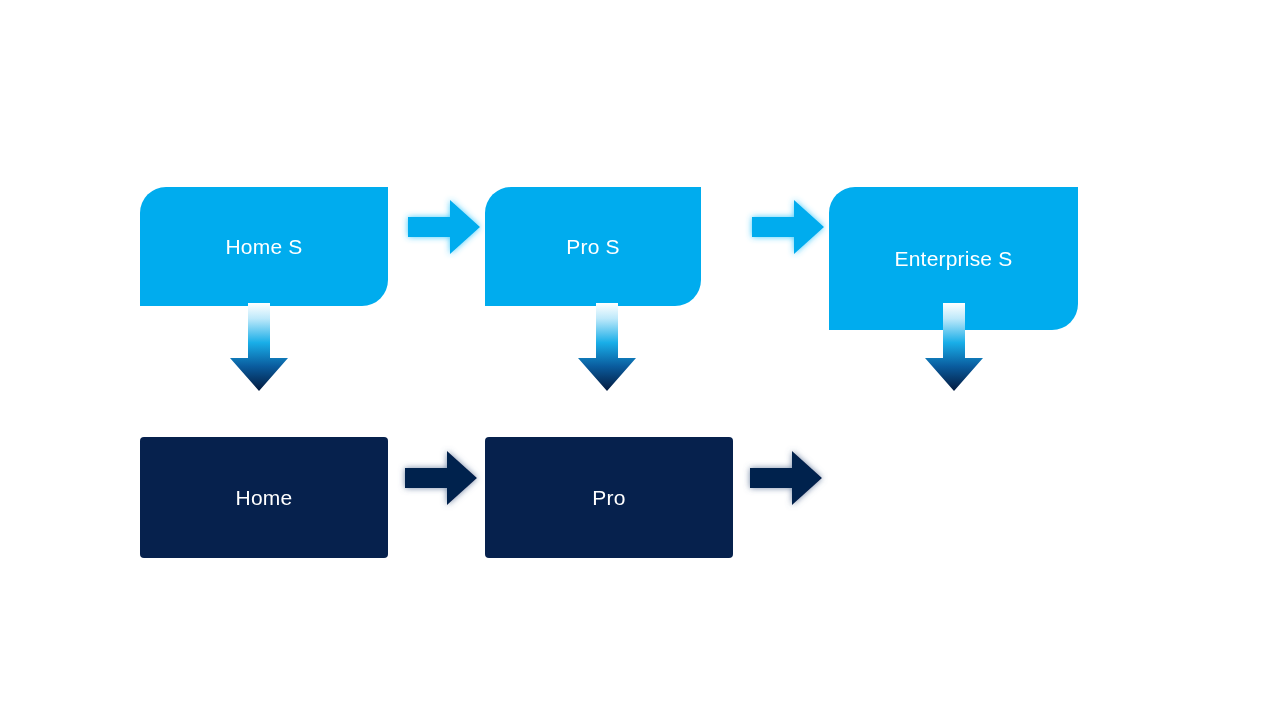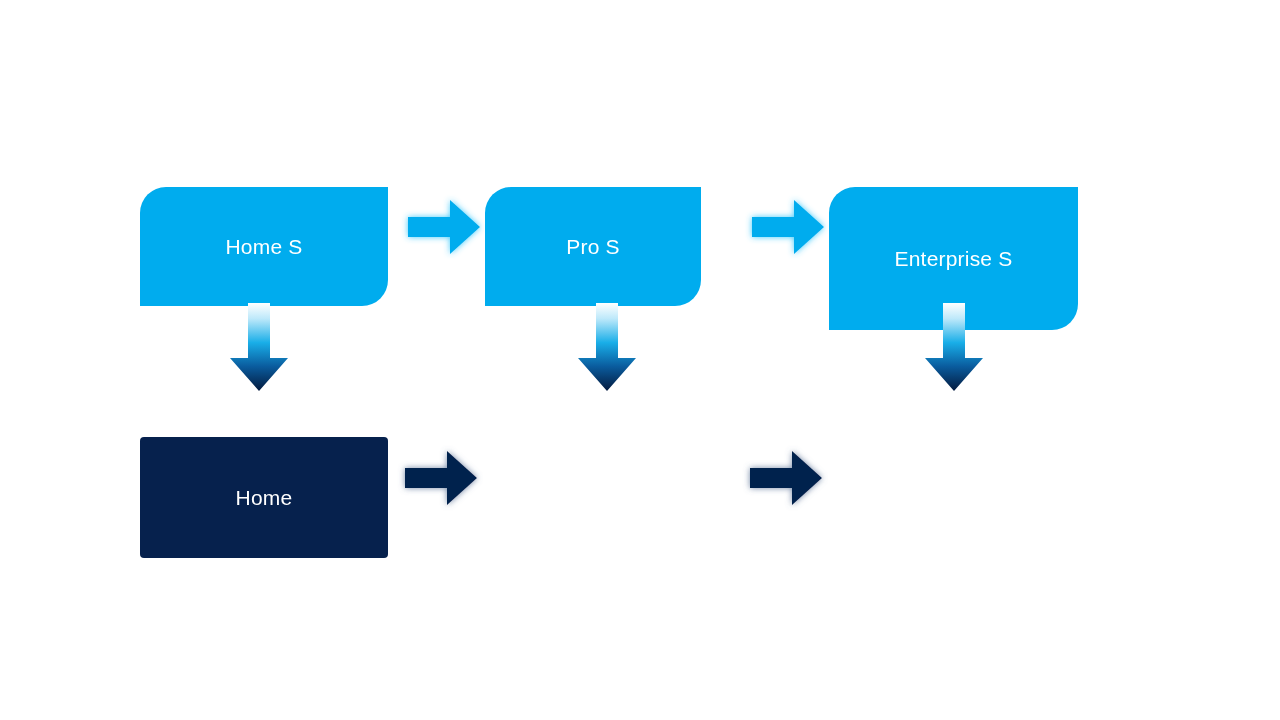--- a/index.html
+++ b/index.html
@@ -162,20 +162,23 @@
         </linearGradient>
       </defs>
       <path d="M21,1 L43,1 L43,56 L61,56 L32,89 L3,56 L21,56 Z" fill="url(#vgrad3)"></path>
     </svg>
   </div>
 
   <div class="stage-box bottom" style="left:140px; top:417px; width:248px; height:121px;">
     <span class="stage-label">Home</span>
   </div>
 
+  <div class="stage-box bottom" style="left:485px; top:417px; width:248px; height:121px;">
+    <span class="stage-label">Pro</span>
+  </div>
 
 
   <div class="h-arrow" style="left:403px; top:447px;">
     <svg viewBox="0 0 76 62" xmlns="http://www.w3.org/2000/svg">
       <defs>
         <filter id="glowNavy" x="-60%" y="-60%" width="220%" height="220%">
           <feDropShadow dx="0" dy="0" stdDeviation="3.4" flood-color="#5A7196" flood-opacity="0.85"></feDropShadow>
         </filter>
       </defs>
       <path d="M2,21 L44,21 L44,4 L74,31 L44,58 L44,41 L2,41 Z" fill="#06214D" filter="url(#glowNavy)"></path>

